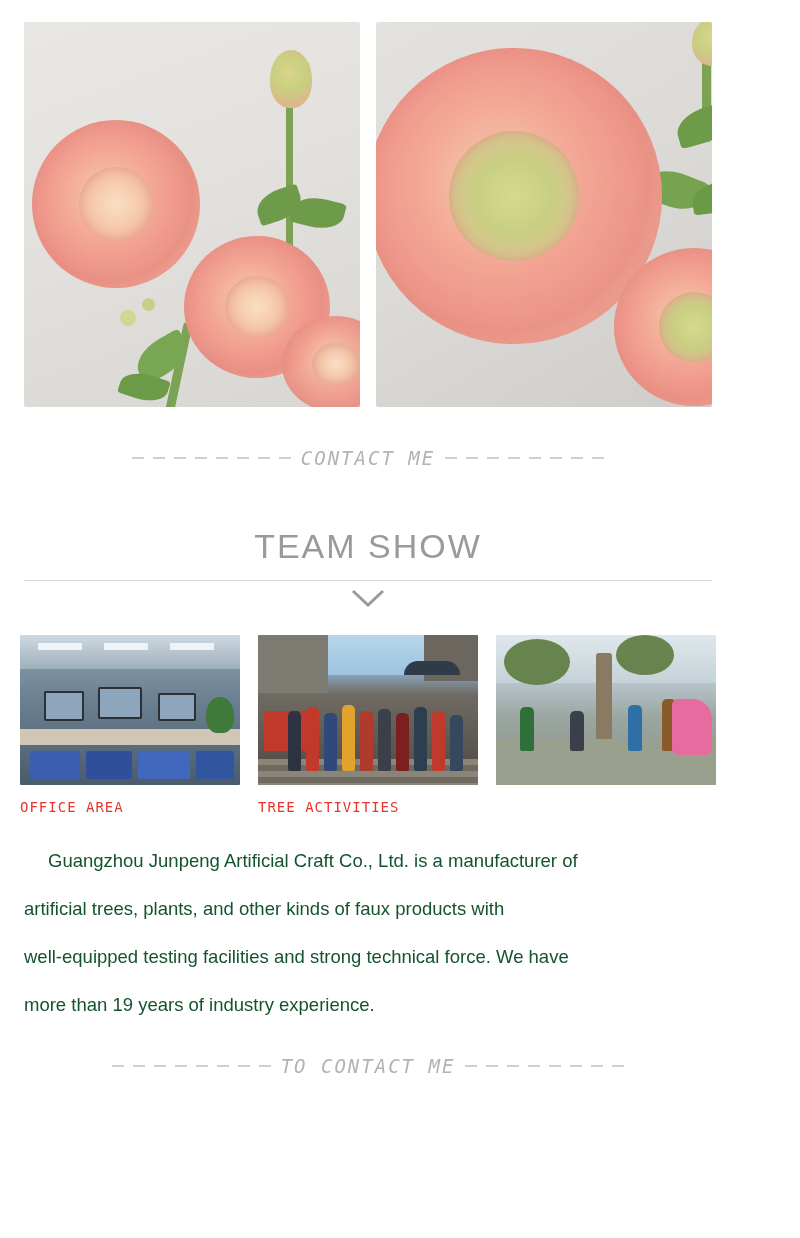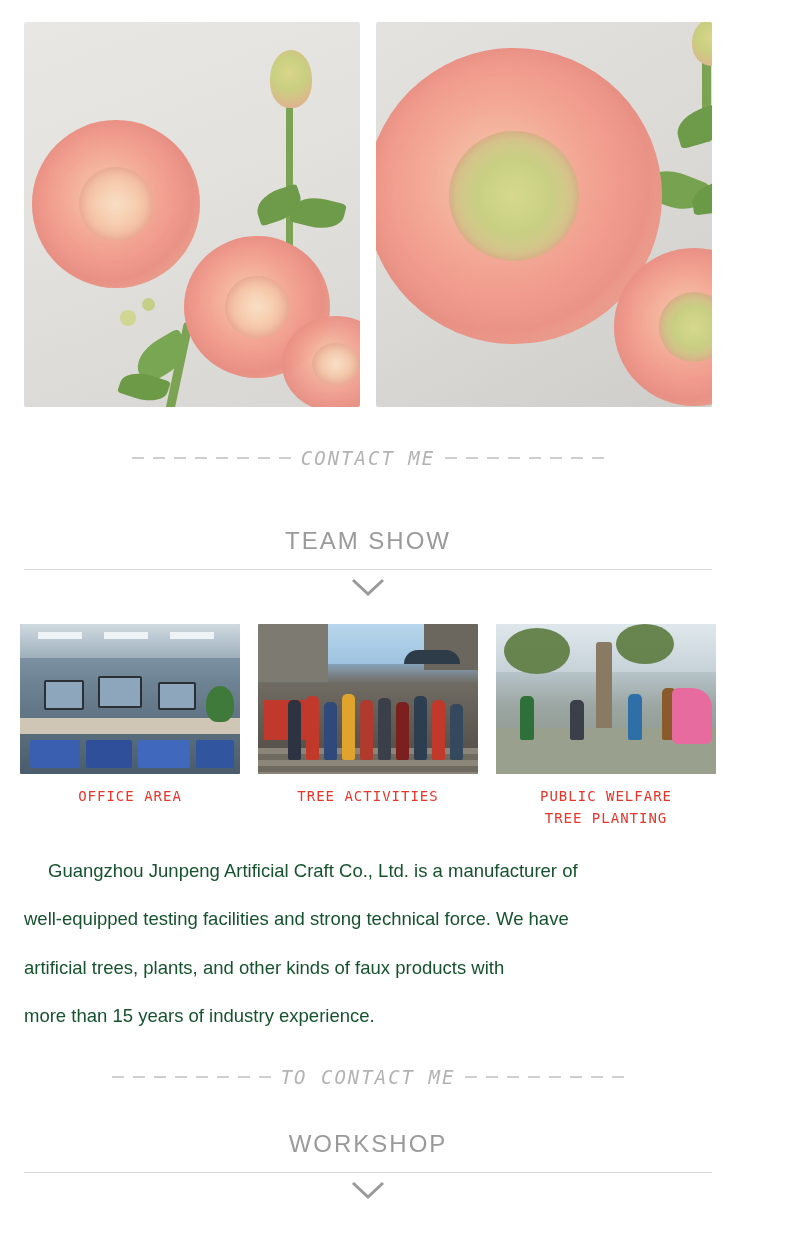--- a/index.html
+++ b/index.html
@@ -114,21 +114,21 @@
     color: #b3b3b3;
     white-space: nowrap;
   }
 
   
   .section-head {
     text-align: center;
     margin-top: 58px;
   }
   .section-title {
-    font-size: 24px;
+    font-size: 34px;
     letter-spacing: 2px;
     color: #9a9a9a;
     font-weight: 400;
   }
   .section-rule {
     height: 1px;
     background: #d8d8d8;
     margin: 14px 24px 0 24px;
   }
   .chevron {
@@ -150,21 +150,21 @@
   .team-item { width: 220px; }
   .team-photo {
     width: 220px;
     height: 150px;
     position: relative;
     overflow: hidden;
     border-radius: 1px;
   }
   .team-caption {
     margin-top: 12px;
-    text-align: center;
+    text-align: left;
     font-family: "DejaVu Sans Mono", monospace;
     font-size: 14px;
     letter-spacing: 1px;
     color: #e8352a;
     line-height: 1.55;
   }
 
   
   .ph-office { background: linear-gradient(180deg,#8fa4b5 0%, #6d8293 40%, #4a5c6b 100%); }
   .ph-office .ceiling { position:absolute; top:0; left:0; right:0; height:34px; background:linear-gradient(180deg,#cfd9e0,#9fb0bc); }
@@ -331,33 +331,29 @@
         <div class="foliage" style="left:8px;top:4px;width:66px;height:46px;"></div>
         <div class="foliage" style="left:120px;top:0px;width:58px;height:40px;"></div>
         <div class="treetrunk" style="left:100px;top:18px;width:16px;height:92px;"></div>
         <div class="ground"></div>
         <div class="person2" style="left:24px;height:44px;background:#2f6f3a;"></div>
         <div class="person2" style="left:74px;height:40px;background:#3a3f4a;"></div>
         <div class="person2" style="left:132px;height:46px;background:#2f6fa8;"></div>
         <div class="person2" style="left:166px;height:52px;background:#8a5a2b;"></div>
         <div class="pink"></div>
       </div>
-      <div class="team-caption">
-        <div>PUBLIC WELFARE</div>
-        <div>TREE PLANTING</div>
-      </div>
     </div>
 
   </div>
 
   <div class="body-copy">
     <div class="indent">Guangzhou Junpeng Artificial Craft Co., Ltd. is a manufacturer of</div>
+    <div>artificial trees, plants, and other kinds of faux products with</div>
     <div>well-equipped testing facilities and strong technical force. We have</div>
-    <div>artificial trees, plants, and other kinds of faux products with</div>
-    <div>more than 15 years of industry experience.</div>
+    <div>more than 19 years of industry experience.</div>
   </div>
 
   <div class="dash-divider" style="margin-top:26px;">
     <span class="dash-line">
       <i></i>
         <i></i>
         <i></i>
         <i></i>
         <i></i>
         <i></i>
@@ -370,23 +366,14 @@
         <i></i>
         <i></i>
         <i></i>
         <i></i>
         <i></i>
         <i></i>
         <i></i>
     </span>
   </div>
 
-  <div class="section-head bottom-head">
-    <div class="section-title">WORKSHOP</div>
-    <div class="section-rule"></div>
-    <div class="chevron">
-      <svg width="34" height="18" viewBox="0 0 34 18" xmlns="http://www.w3.org/2000/svg">
-        <polyline points="2,2 17,16 32,2" fill="none" stroke="#9a9a9a" stroke-width="3"></polyline>
-      </svg>
-    </div>
-  </div>
 
 </div>
 
 </body></html>

